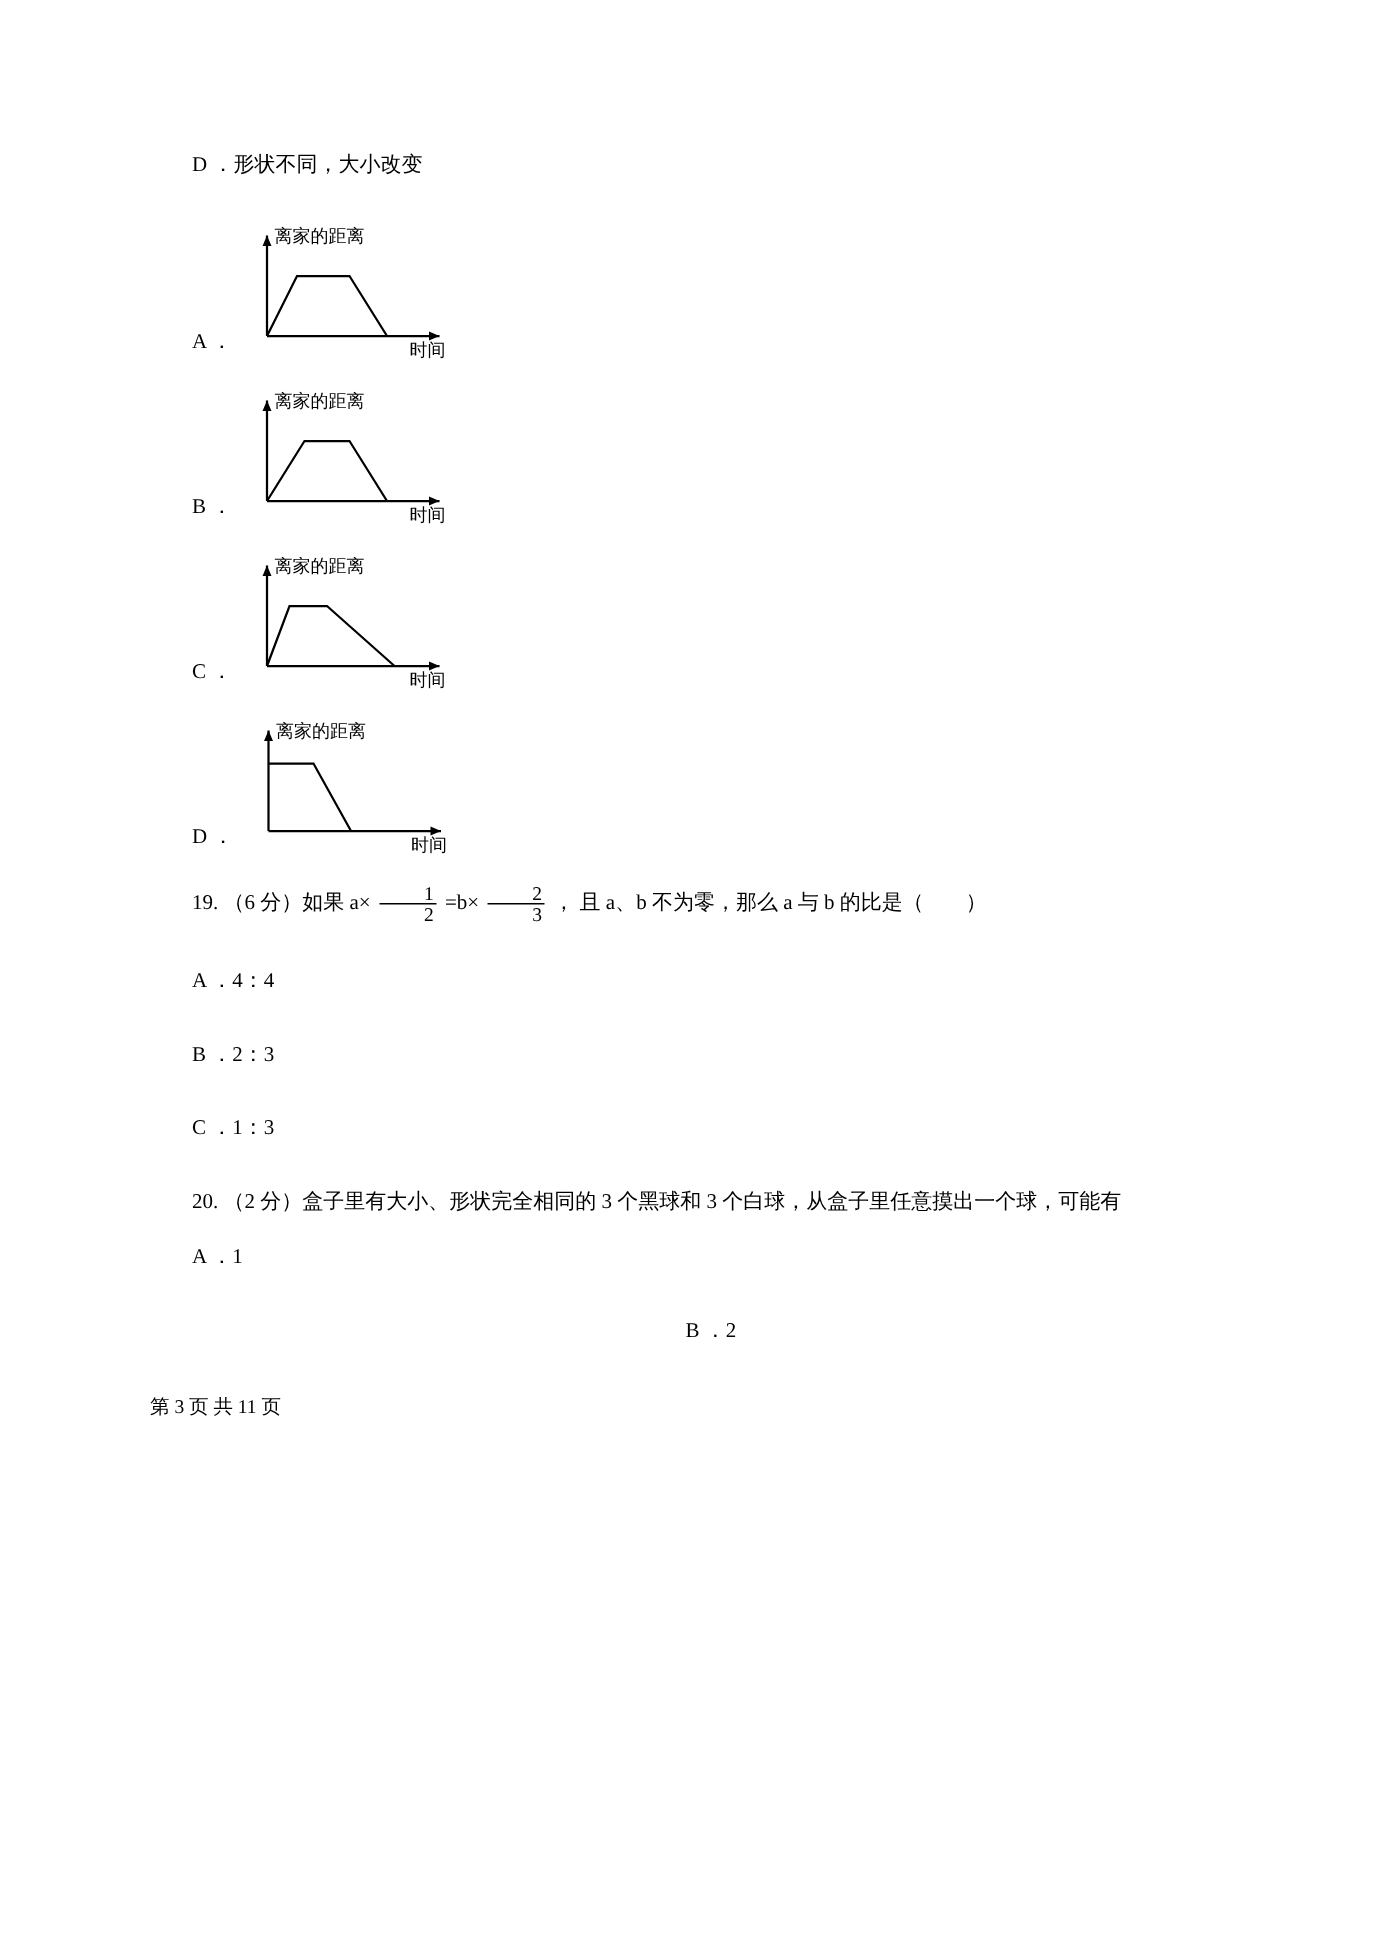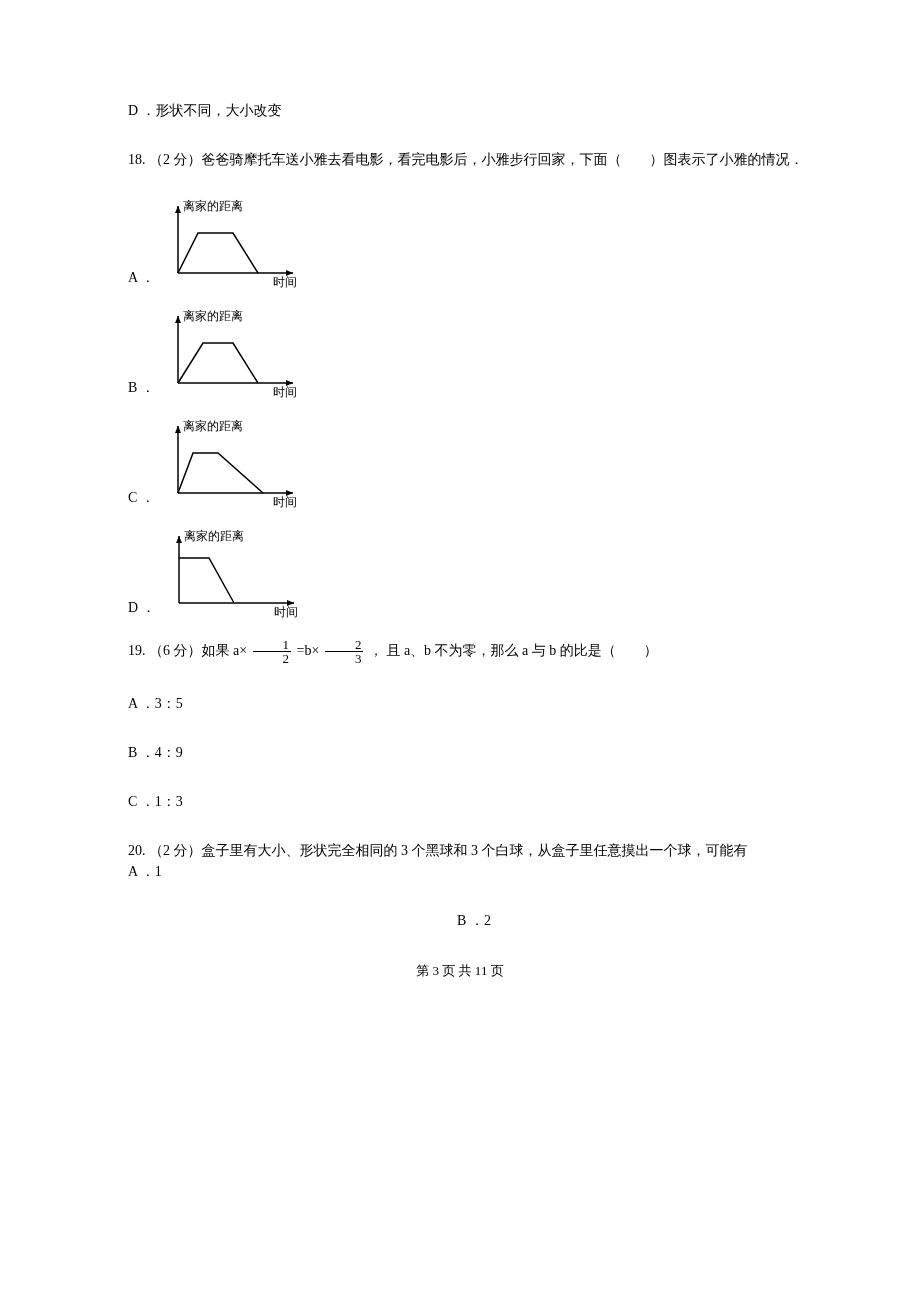--- a/index.html
+++ b/index.html
@@ -47,35 +47,32 @@
     .frac .num {
       display: block;
       border-bottom: 1px solid #000;
       padding: 0 2px;
     }
     .frac .den {
       display: block;
       padding: 0 2px;
     }
     .footer {
-      text-align: center;
+      text-align: left;
       font-size: 13px;
       margin-top: 30px;
     }
   </style>
 </head>
 <body>
 
 <div class="page">
 
   <p class="para">D ．形状不同，大小改变</p>
 
-  <p class="para-noindent">
-    <span style="padding-left:2em">18.  （2 分）爸爸骑摩托车送小雅去看电影，看完电影后，小雅步行回家，下面（　　）图表示了小雅的情况．</span>
-  </p>
 
   <div class="option-row">
     <span class="option-label">A ．</span>
     <svg class="chart" width="150" height="90" viewBox="0 0 150 90">
       <line x1="15" y1="75" x2="130" y2="75" stroke="#000" stroke-width="1.5"></line>
       <polygon points="130,75 123,72 123,78" fill="#000"></polygon>
       <line x1="15" y1="75" x2="15" y2="8" stroke="#000" stroke-width="1.5"></line>
       <polygon points="15,8 12,15 18,15" fill="#000"></polygon>
       <text x="20" y="12" font-size="12">离家的距离</text>
       <text x="110" y="88" font-size="12">时间</text>
@@ -129,25 +126,25 @@
       <span class="den">2</span>
     </span>
     <span> =b× </span>
     <span class="frac">
       <span class="num">2</span>
       <span class="den">3</span>
     </span>
     <span> ， 且 a、b 不为零，那么 a 与 b 的比是（　　）</span>
   </p>
 
-  <p class="para">A ．3：5</p>
-  <p class="para">B ．4：9</p>
+  <p class="para">A ．4：4</p>
+  <p class="para">B ．2：3</p>
   <p class="para">C ．1：3</p>
 
-  <p class="para-noindent" style="margin-bottom:0;">
+  <p class="para-noindent" style="margin-bottom:16px;">
     <span style="padding-left:2em">20.  （2 分）盒子里有大小、形状完全相同的 3 个黑球和 3 个白球，从盒子里任意摸出一个球，可能有</span>
   </p>
 
   <p class="para">A ．1</p>
   <p class="para" style="margin-bottom:8px;text-align:center;">B ．2</p>
 
   <div class="footer">第 3 页 共 11 页</div>
 
 </div>
 

